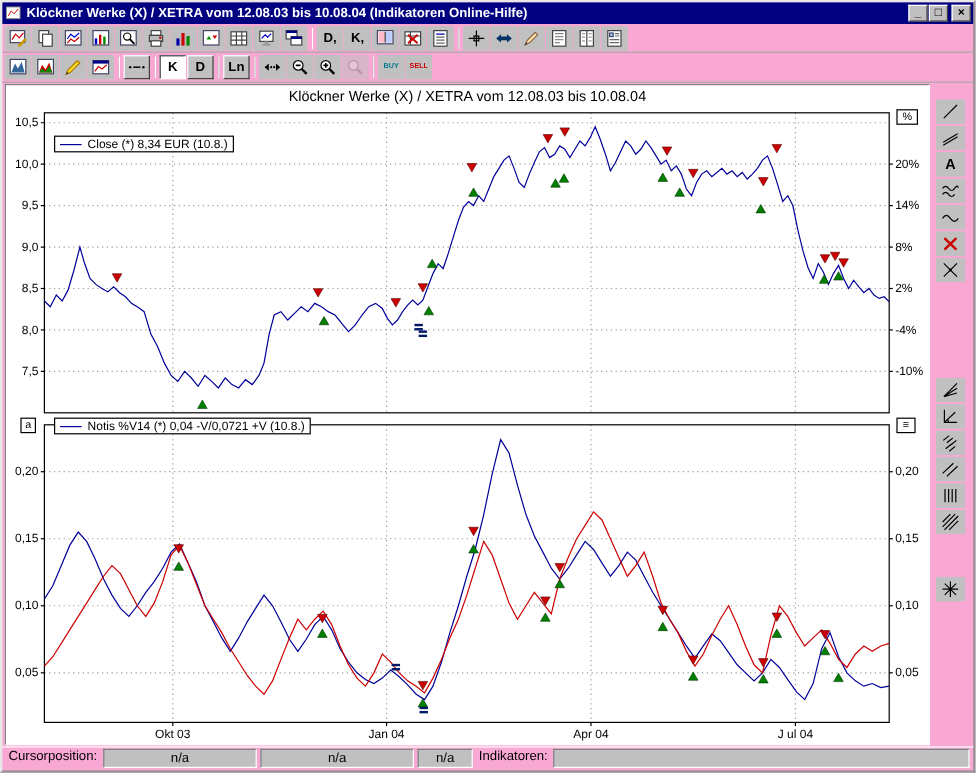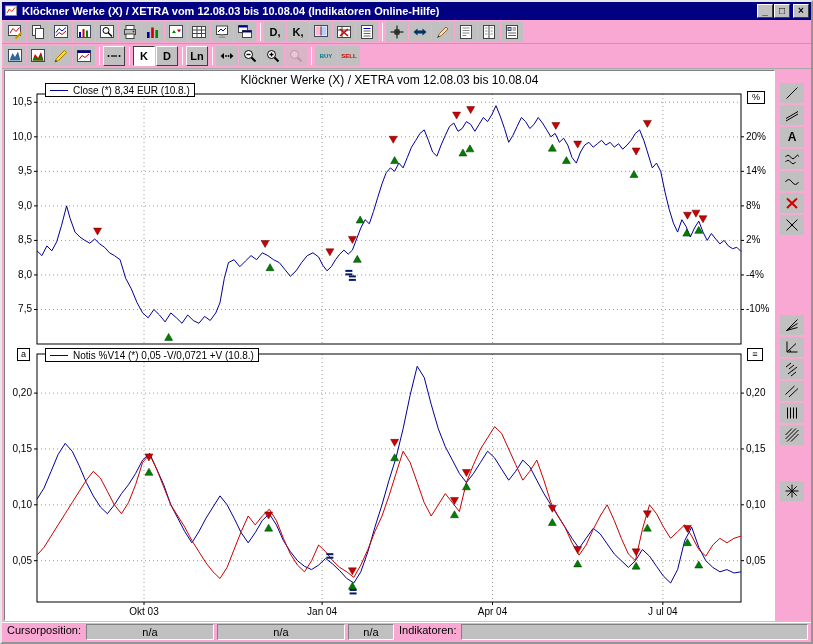--- a/index.html
+++ b/index.html
@@ -423,27 +423,27 @@
           <polygon points="627.104,481.13513513513516 635.104,481.13513513513516 631.104,474.13513513513516" fill="#007f00" stroke="#003300" stroke-width="0.5"></polygon>
           <polygon points="638.3679999999999,443.15315315315314 646.3679999999999,443.15315315315314 642.3679999999999,436.15315315315314" fill="#007f00" stroke="#003300" stroke-width="0.5"></polygon>
           <polygon points="678.496,457.6756756756757 686.496,457.6756756756757 682.496,450.6756756756757" fill="#007f00" stroke="#003300" stroke-width="0.5"></polygon>
           <polygon points="689.76,480.01801801801804 697.76,480.01801801801804 693.76,473.01801801801804" fill="#007f00" stroke="#003300" stroke-width="0.5"></polygon>
           <rect x="321.36400000000003" y="465.1981981981982" width="7" height="2" fill="#001a66"></rect>
           <rect x="321.36400000000003" y="468.6981981981982" width="7" height="2" fill="#001a66"></rect>
           <rect x="344.596" y="500.94594594594594" width="7" height="2" fill="#001a66"></rect>
           <rect x="344.596" y="504.44594594594594" width="7" height="2" fill="#001a66"></rect>
         </svg>
 
-      <div class="legend" style="top:12px;left:40px">
+      <div class="legend" style="top:42px;left:40px">
         <span class="sample s1" style="border-top-color: rgb(0, 0, 153);"></span>
         <span>Close (*) 8,34 EUR (10.8.)</span>
       </div>
       <div class="legend" style="top:277px;left:40px">
         <span class="sample s2" style="border-top-color: rgb(0, 0, 153);"></span>
-        <span>Notis %V14 (*) 0,05 -V/0,0721 +V (10.8.)</span>
+        <span>Notis %V14 (*) 0,04 -V/0,0721 +V (10.8.)</span>
       </div>
 
       <div class="corner-btn" style="top:20px;left:742px;width:18px;height:13px">%</div>
       <div class="corner-btn" style="top:277px;left:12px;width:13px;height:13px">a</div>
       <div class="corner-btn" style="top:277px;left:742px;width:16px;height:13px">≡</div>
     </div>
 
     <div class="side-tools" id="sidebar">
         <button class="side-btn" title="trend-line-icon">
           <svg viewBox="0 0 16 16" width="16" height="16">

